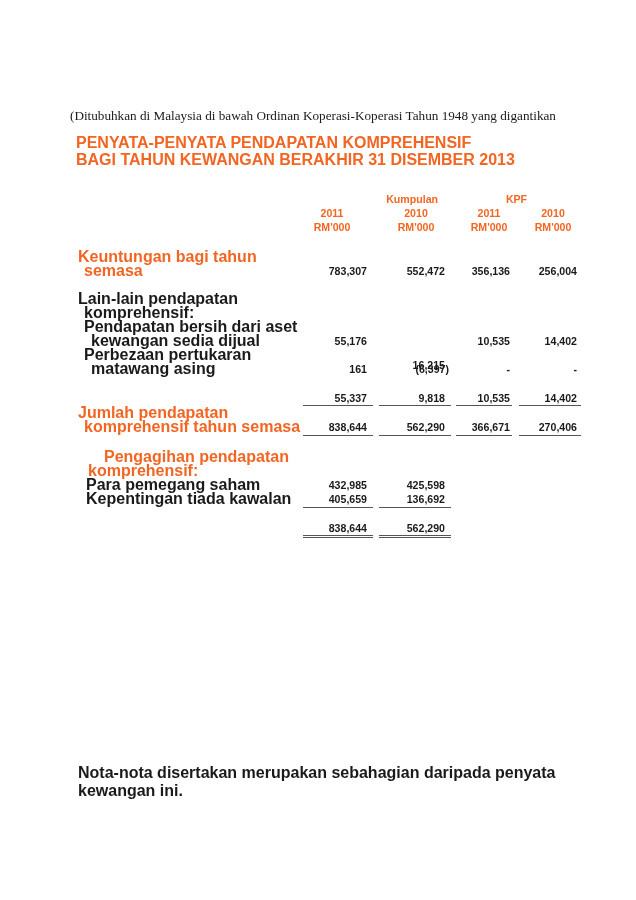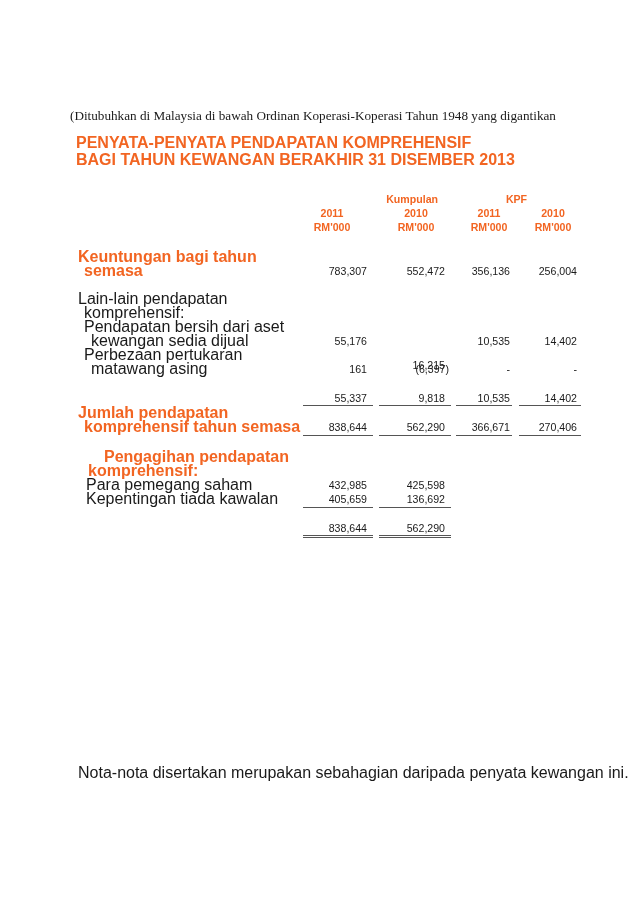--- a/index.html
+++ b/index.html
@@ -1,18 +1,18 @@
 <!DOCTYPE html>
 <html><head>
 <meta charset="utf-8">
 <style>
   html, body { margin: 0; padding: 0; background: #ffffff; }
   body { width: 636px; height: 900px; position: relative; overflow: hidden; color: #1a1a1a; }
   .serif { font-family: "Liberation Serif", "DejaVu Serif", serif; }
-  .sans { font-family: "Liberation Sans", "DejaVu Sans", sans-serif; }
+  .sans { font-family: "Liberation Sans", "DejaVu Sans", sans-serif; font-weight: bold; }
   .abs { position: absolute; }
   .preamble { left: 70px; top: 76px; font-size: 13.2px; line-height: 16px; white-space: pre; }
   .title { left: 76px; top: 134px; font-size: 16px; font-weight: bold; color: #f26522; line-height: 17px; }
   .orange { color: #f26522; font-weight: bold; }
   .hdr { font-size: 10.6px; line-height: 15px; text-align: right; }
   .lbl { font-size: 16px; line-height: 14px; white-space: nowrap; }
   .num { font-size: 10.6px; line-height: 14px; text-align: right; white-space: nowrap; }
   .c1 { left: 303px; width: 64px; }
   .c2 { left: 379px; width: 66px; }
   .c3 { left: 456px; width: 54px; }

